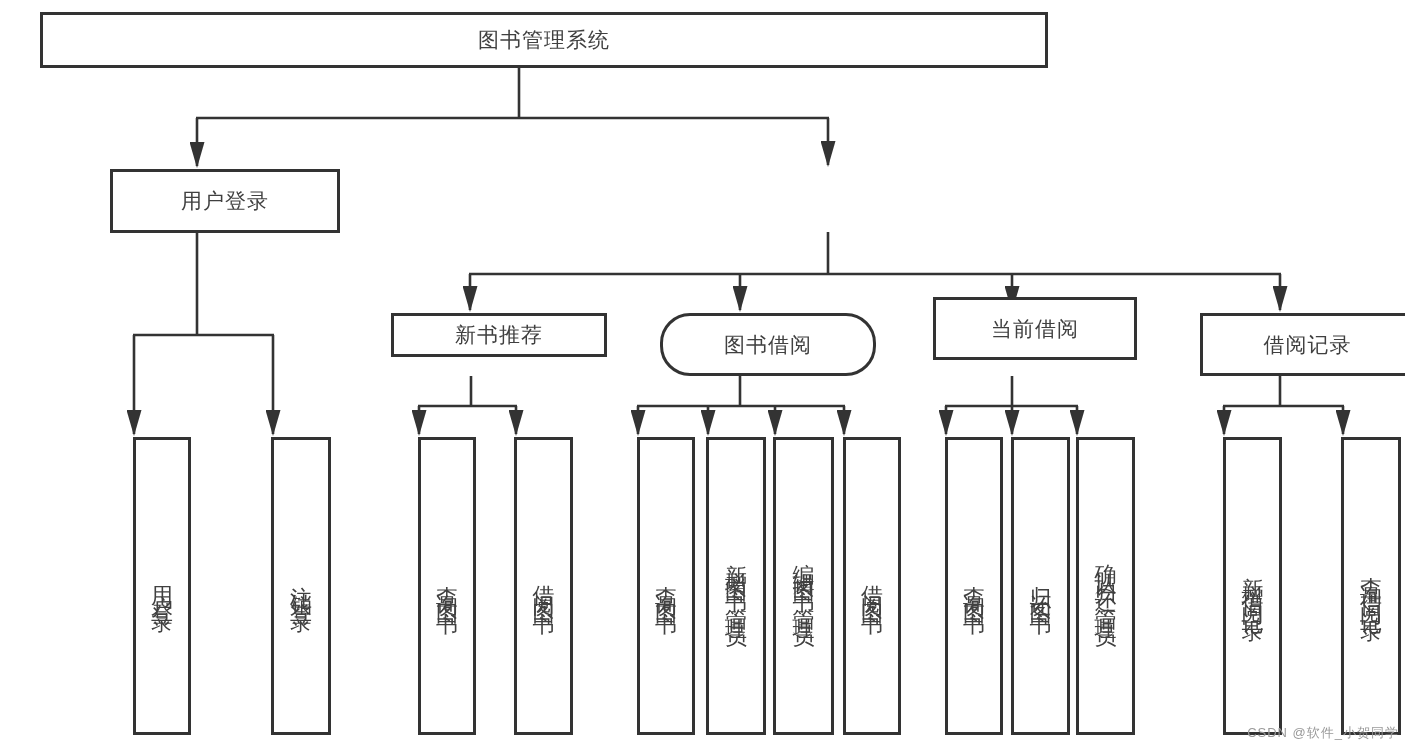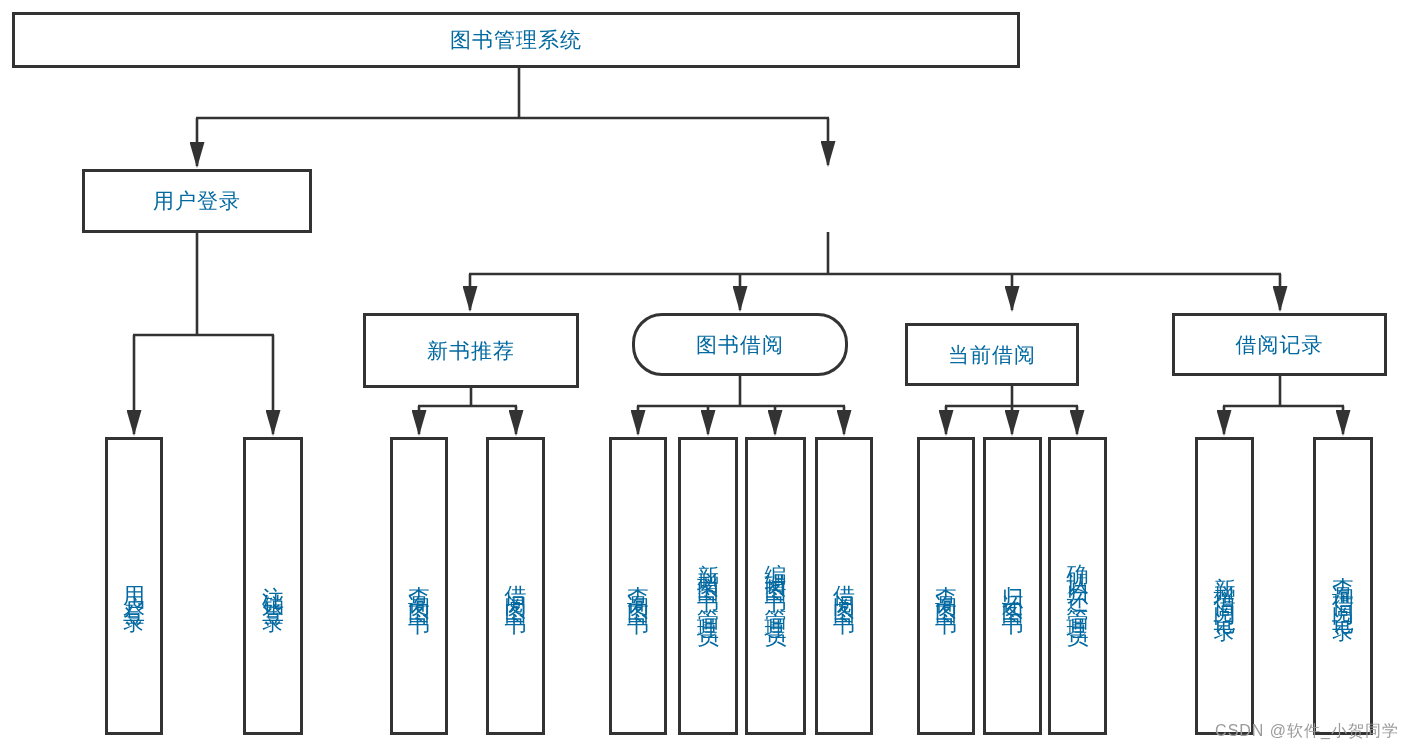--- a/index.html
+++ b/index.html
@@ -10,35 +10,36 @@
     font-family:"Liberation Sans", sans-serif;
     overflow:hidden;
   }
   .connectors{position:absolute;left:0;top:0;width:1405px;height:747px;}
   .node{
     position:absolute;
     box-sizing:border-box;
     border:3px solid #333333;
     background:#ffffff;
     display:flex;align-items:center;justify-content:center;
-    color:#0369a1;
+    color:#404040;
+    margin-left:28px;
   }
   .hnode{font-size:21px;letter-spacing:1px;}
   .vnode{
     writing-mode:vertical-rl;
     text-orientation:mixed;
     font-size:22px;
     letter-spacing:9px;
     line-height:1;
     text-align:center;
   }
   .watermark{
     position:absolute;
     right:6px;bottom:5px;
-    font-size:16px;
+    font-size:13px;
     color:#9a9a9a;
     letter-spacing:1px;
     white-space:nowrap;
   }
 </style>
 </head>
 <body>
 
 <div class="stage">
 
@@ -89,23 +90,23 @@
       <line x1="1223" y1="406" x2="1344" y2="406"></line>
       <line x1="1224" y1="406" x2="1224" y2="434" marker-end="url(#arrow)"></line>
       <line x1="1343" y1="406" x2="1343" y2="434" marker-end="url(#arrow)"></line>
     </g>
   </svg>
 
   <div class="node hnode" style="left:12px;top:12px;width:1008px;height:56px;">图书管理系统</div>
 
   <div class="node hnode" style="left:82px;top:169px;width:230px;height:64px;">用户登录</div>
 
-  <div class="node hnode" style="left:363px;top:313px;width:216px;height:75px;">新书推荐</div>
+  <div class="node hnode" style="left:363px;top:313px;width:216px;height:44px;">新书推荐</div>
   <div class="node hnode" style="left:632px;top:313px;width:216px;height:63px;border-radius:30px;">图书借阅</div>
-  <div class="node hnode" style="left:905px;top:323px;width:174px;height:63px;">当前借阅</div>
+  <div class="node hnode" style="left:905px;top:297px;width:204px;height:63px;">当前借阅</div>
   <div class="node hnode" style="left:1172px;top:313px;width:215px;height:63px;">借阅记录</div>
 
   <div class="node vnode" style="left:105px;top:437px;width:58px;height:298px;">用户登录</div>
   <div class="node vnode" style="left:243px;top:437px;width:60px;height:298px;">注销登录</div>
 
   <div class="node vnode" style="left:390px;top:437px;width:58px;height:298px;">查询图书</div>
   <div class="node vnode" style="left:486px;top:437px;width:59px;height:298px;">借阅图书</div>
 
   <div class="node vnode" style="left:609px;top:437px;width:58px;height:298px;">查询图书</div>
   <div class="node vnode" style="left:678px;top:437px;width:60px;height:298px;">新增图书（管理员）</div>

